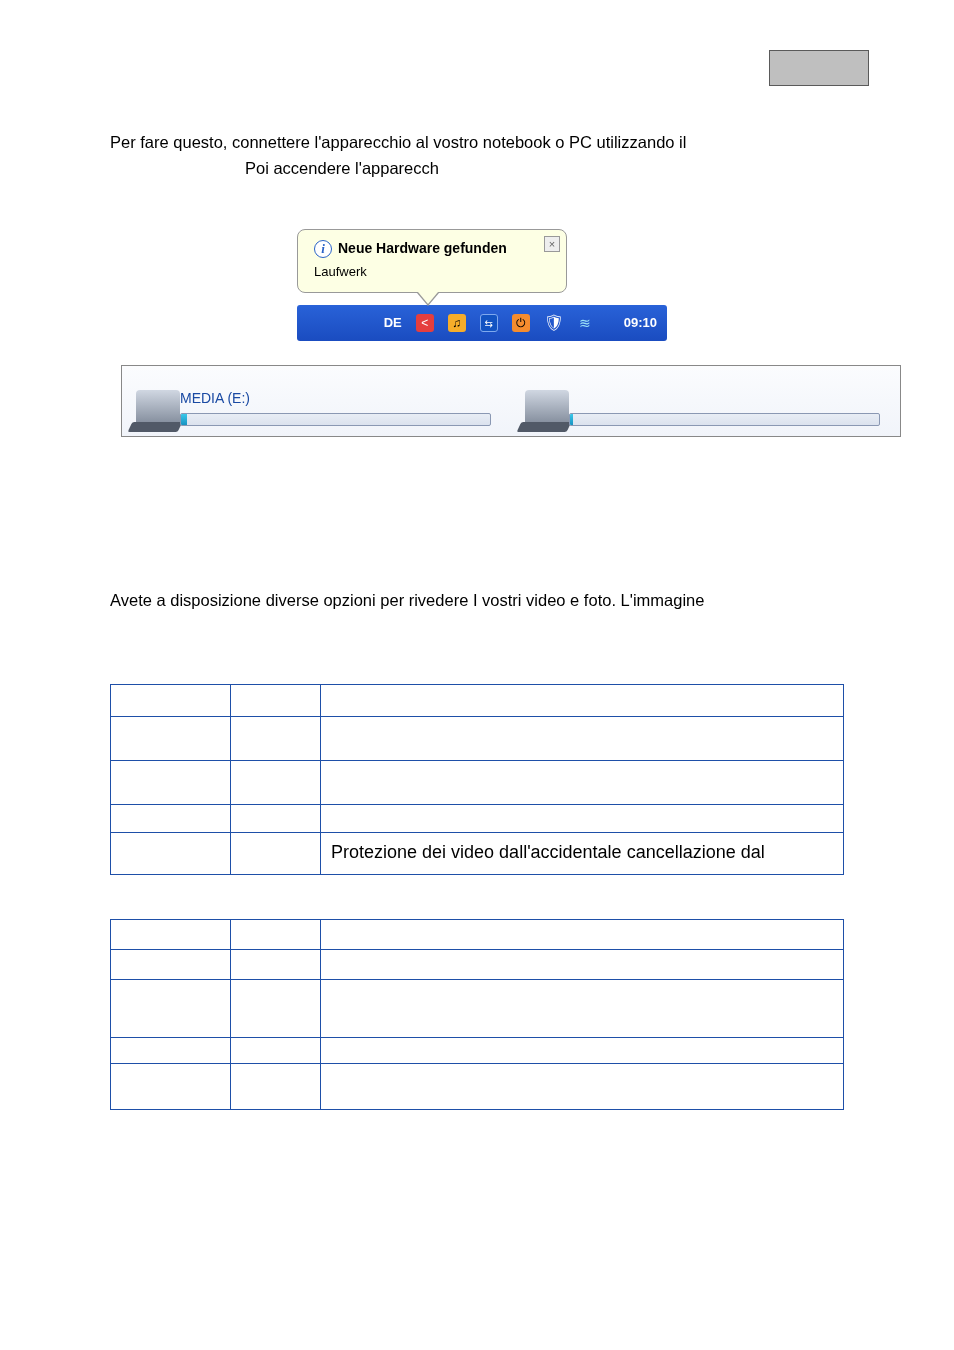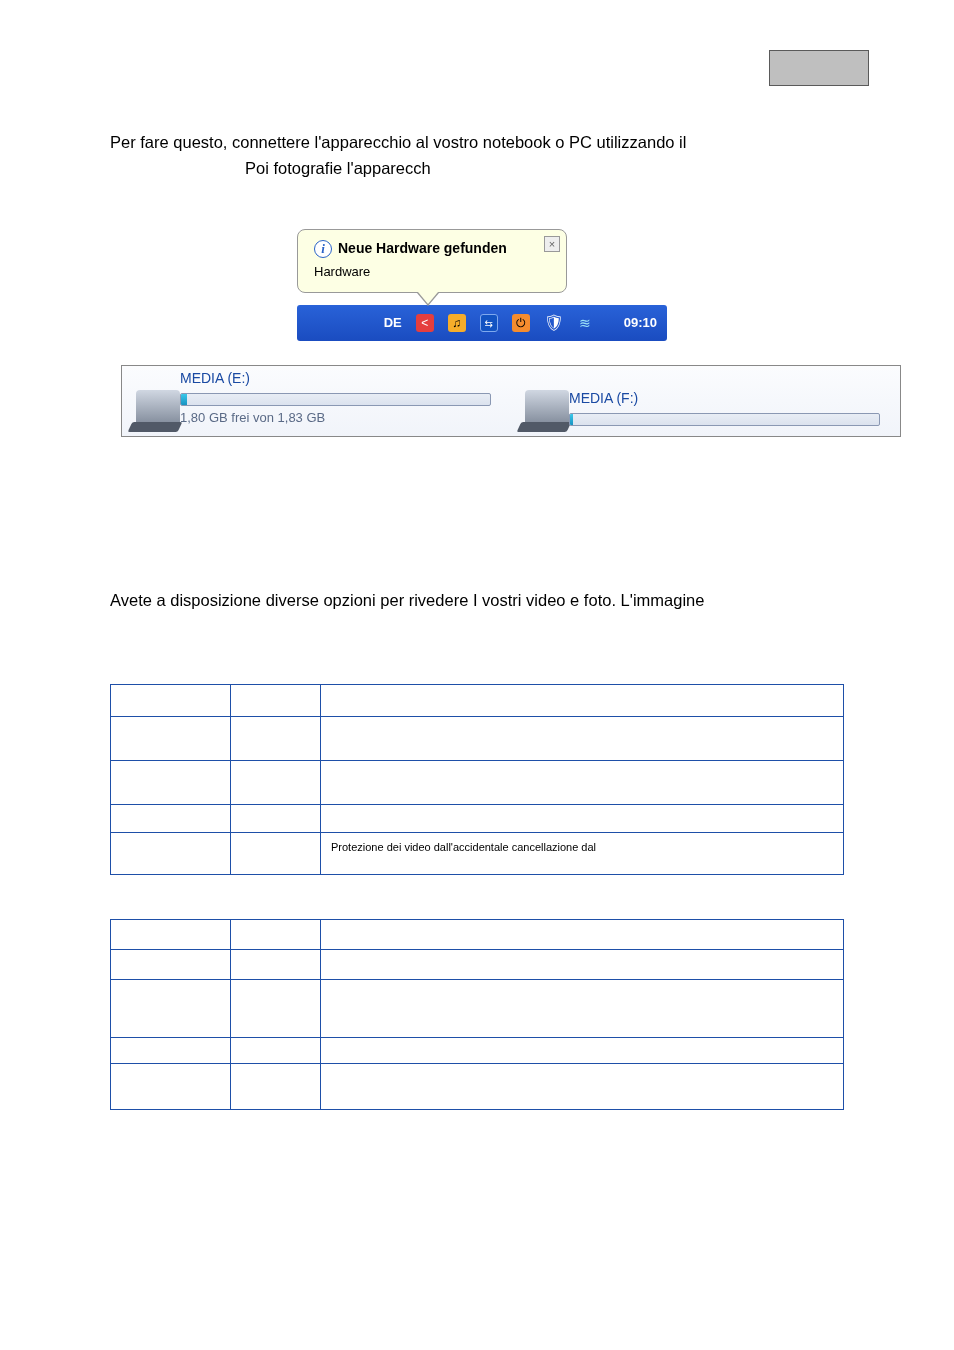--- a/index.html
+++ b/index.html
@@ -174,21 +174,21 @@
     .para2 div { margin-bottom: 12px; }
     .table-wrap { margin-top: 70px; }
     table {
       width: 100%;
       border-collapse: collapse;
       margin-bottom: 44px;
     }
     td {
       border: 1px solid #1e4fa8;
       padding: 6px 10px;
-      font-size: 11px;
+      font-size: 18px;
       vertical-align: top;
     }
     .t1 td.c1 { width: 120px; }
     .t1 td.c2 { width: 90px; }
     .t1 tr.r1 td { height: 32px; }
     .t1 tr.r2 td { height: 44px; }
     .t1 tr.r3 td { height: 44px; }
     .t1 tr.r4 td { height: 28px; }
     .t1 tr.r5 td { height: 42px; }
     .t2 td.c1 { width: 120px; }
@@ -202,31 +202,31 @@
   </style>
 </head>
 <body>
 
 <div class="page-number"></div>
 
 <div class="content">
 
   <div class="para1">
     <div>Per fare questo, connettere l'apparecchio al vostro notebook o PC utilizzando il</div>
-    <div class="line2">Poi fotografie l'apparecch</div>
+    <div class="line2">Poi accendere l'apparecch</div>
   </div>
 
   <div class="balloon-block">
     <div class="balloon">
       <div class="balloon-close">×</div>
       <div class="balloon-title">
         <span class="info-icon">i</span>
         <span>Neue Hardware gefunden</span>
       </div>
-      <div class="balloon-sub">Hardware</div>
+      <div class="balloon-sub">Laufwerk</div>
       <div class="balloon-tip-border"></div>
       <div class="balloon-tip"></div>
     </div>
 
     <div class="taskbar">
       <div class="spacer"></div>
       <span class="tb-lang">DE</span>
       <span class="tb-icon ico-red">&lt;</span>
       <span class="tb-icon ico-yel">♫</span>
       <span class="tb-icon ico-blue">⇆</span>
@@ -237,27 +237,25 @@
     </div>
 
     <div class="drives">
       <div class="drive">
         <div class="drive-icon"></div>
         <div class="drive-info">
           <div class="drive-name">MEDIA (E:)</div>
           <div class="drive-bar">
             <div class="drive-bar-fill" style="width:2%"></div>
           </div>
-          <div class="drive-free">1,80 GB frei von 1,83 GB</div>
         </div>
       </div>
       <div class="drive">
         <div class="drive-icon"></div>
         <div class="drive-info">
-          <div class="drive-name">MEDIA (F:)</div>
           <div class="drive-bar">
             <div class="drive-bar-fill" style="width:1%"></div>
           </div>
         </div>
       </div>
     </div>
   </div>
 
   <div class="spacer-block"></div>
 

